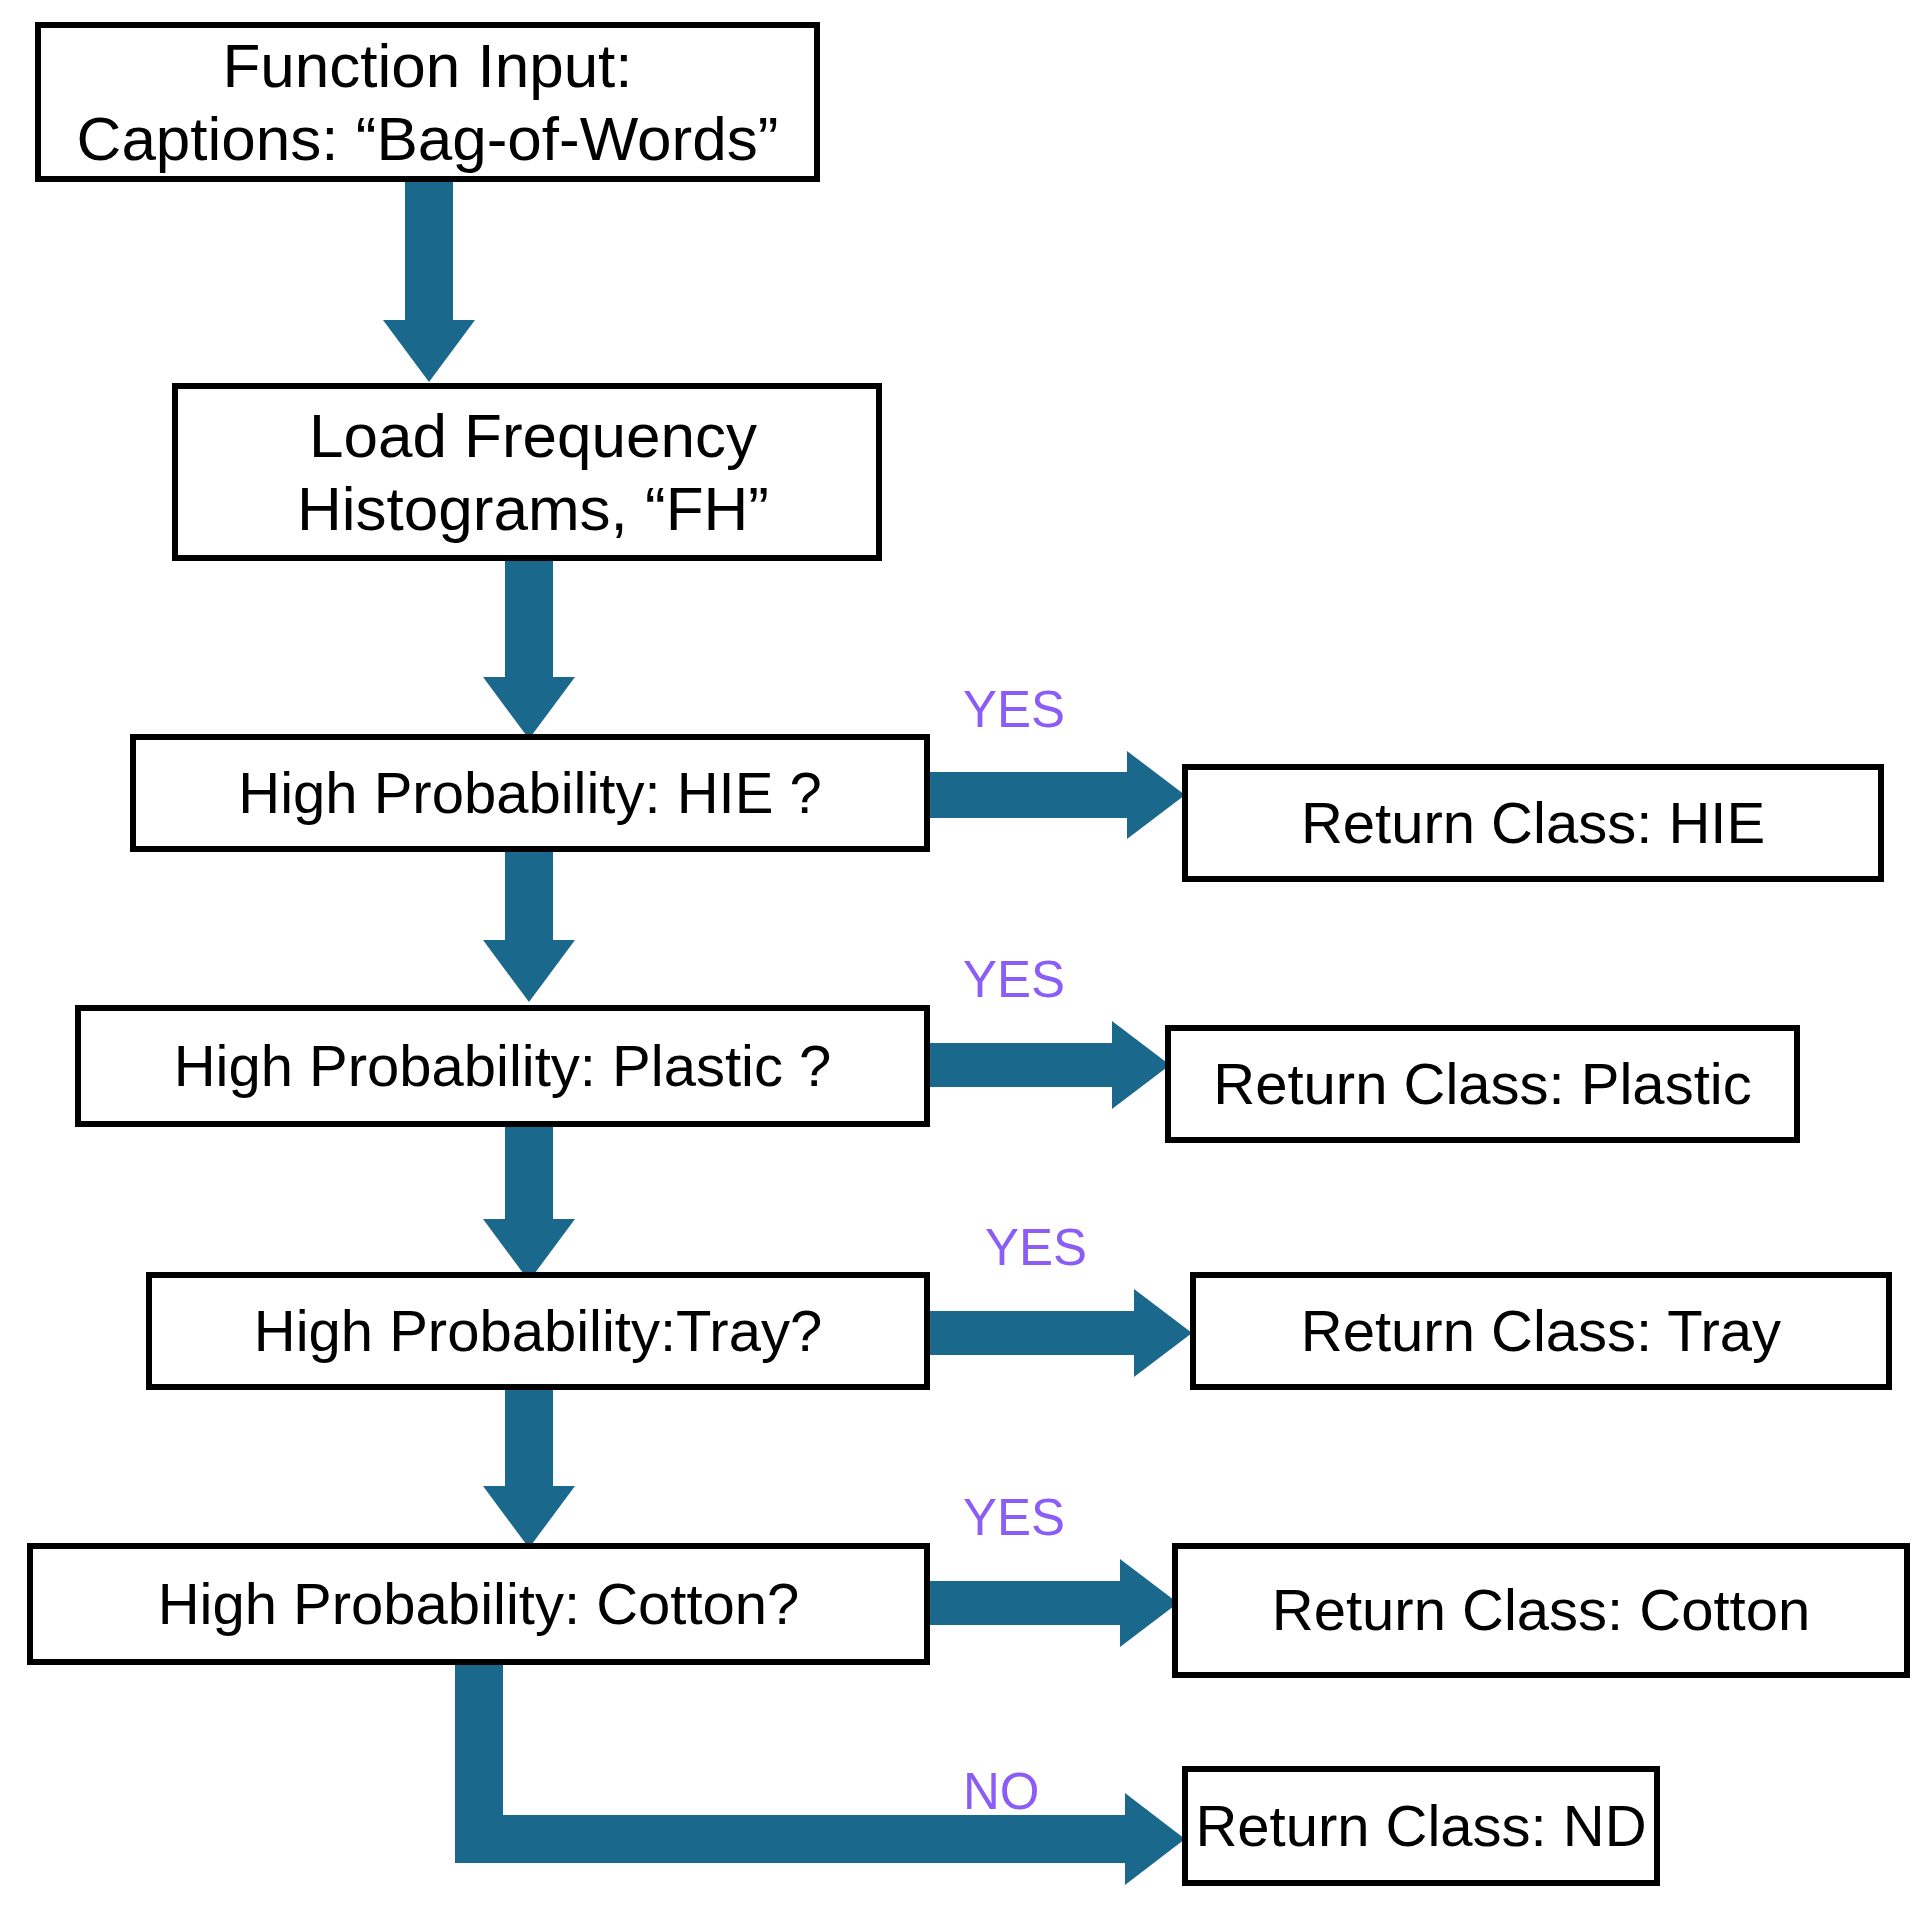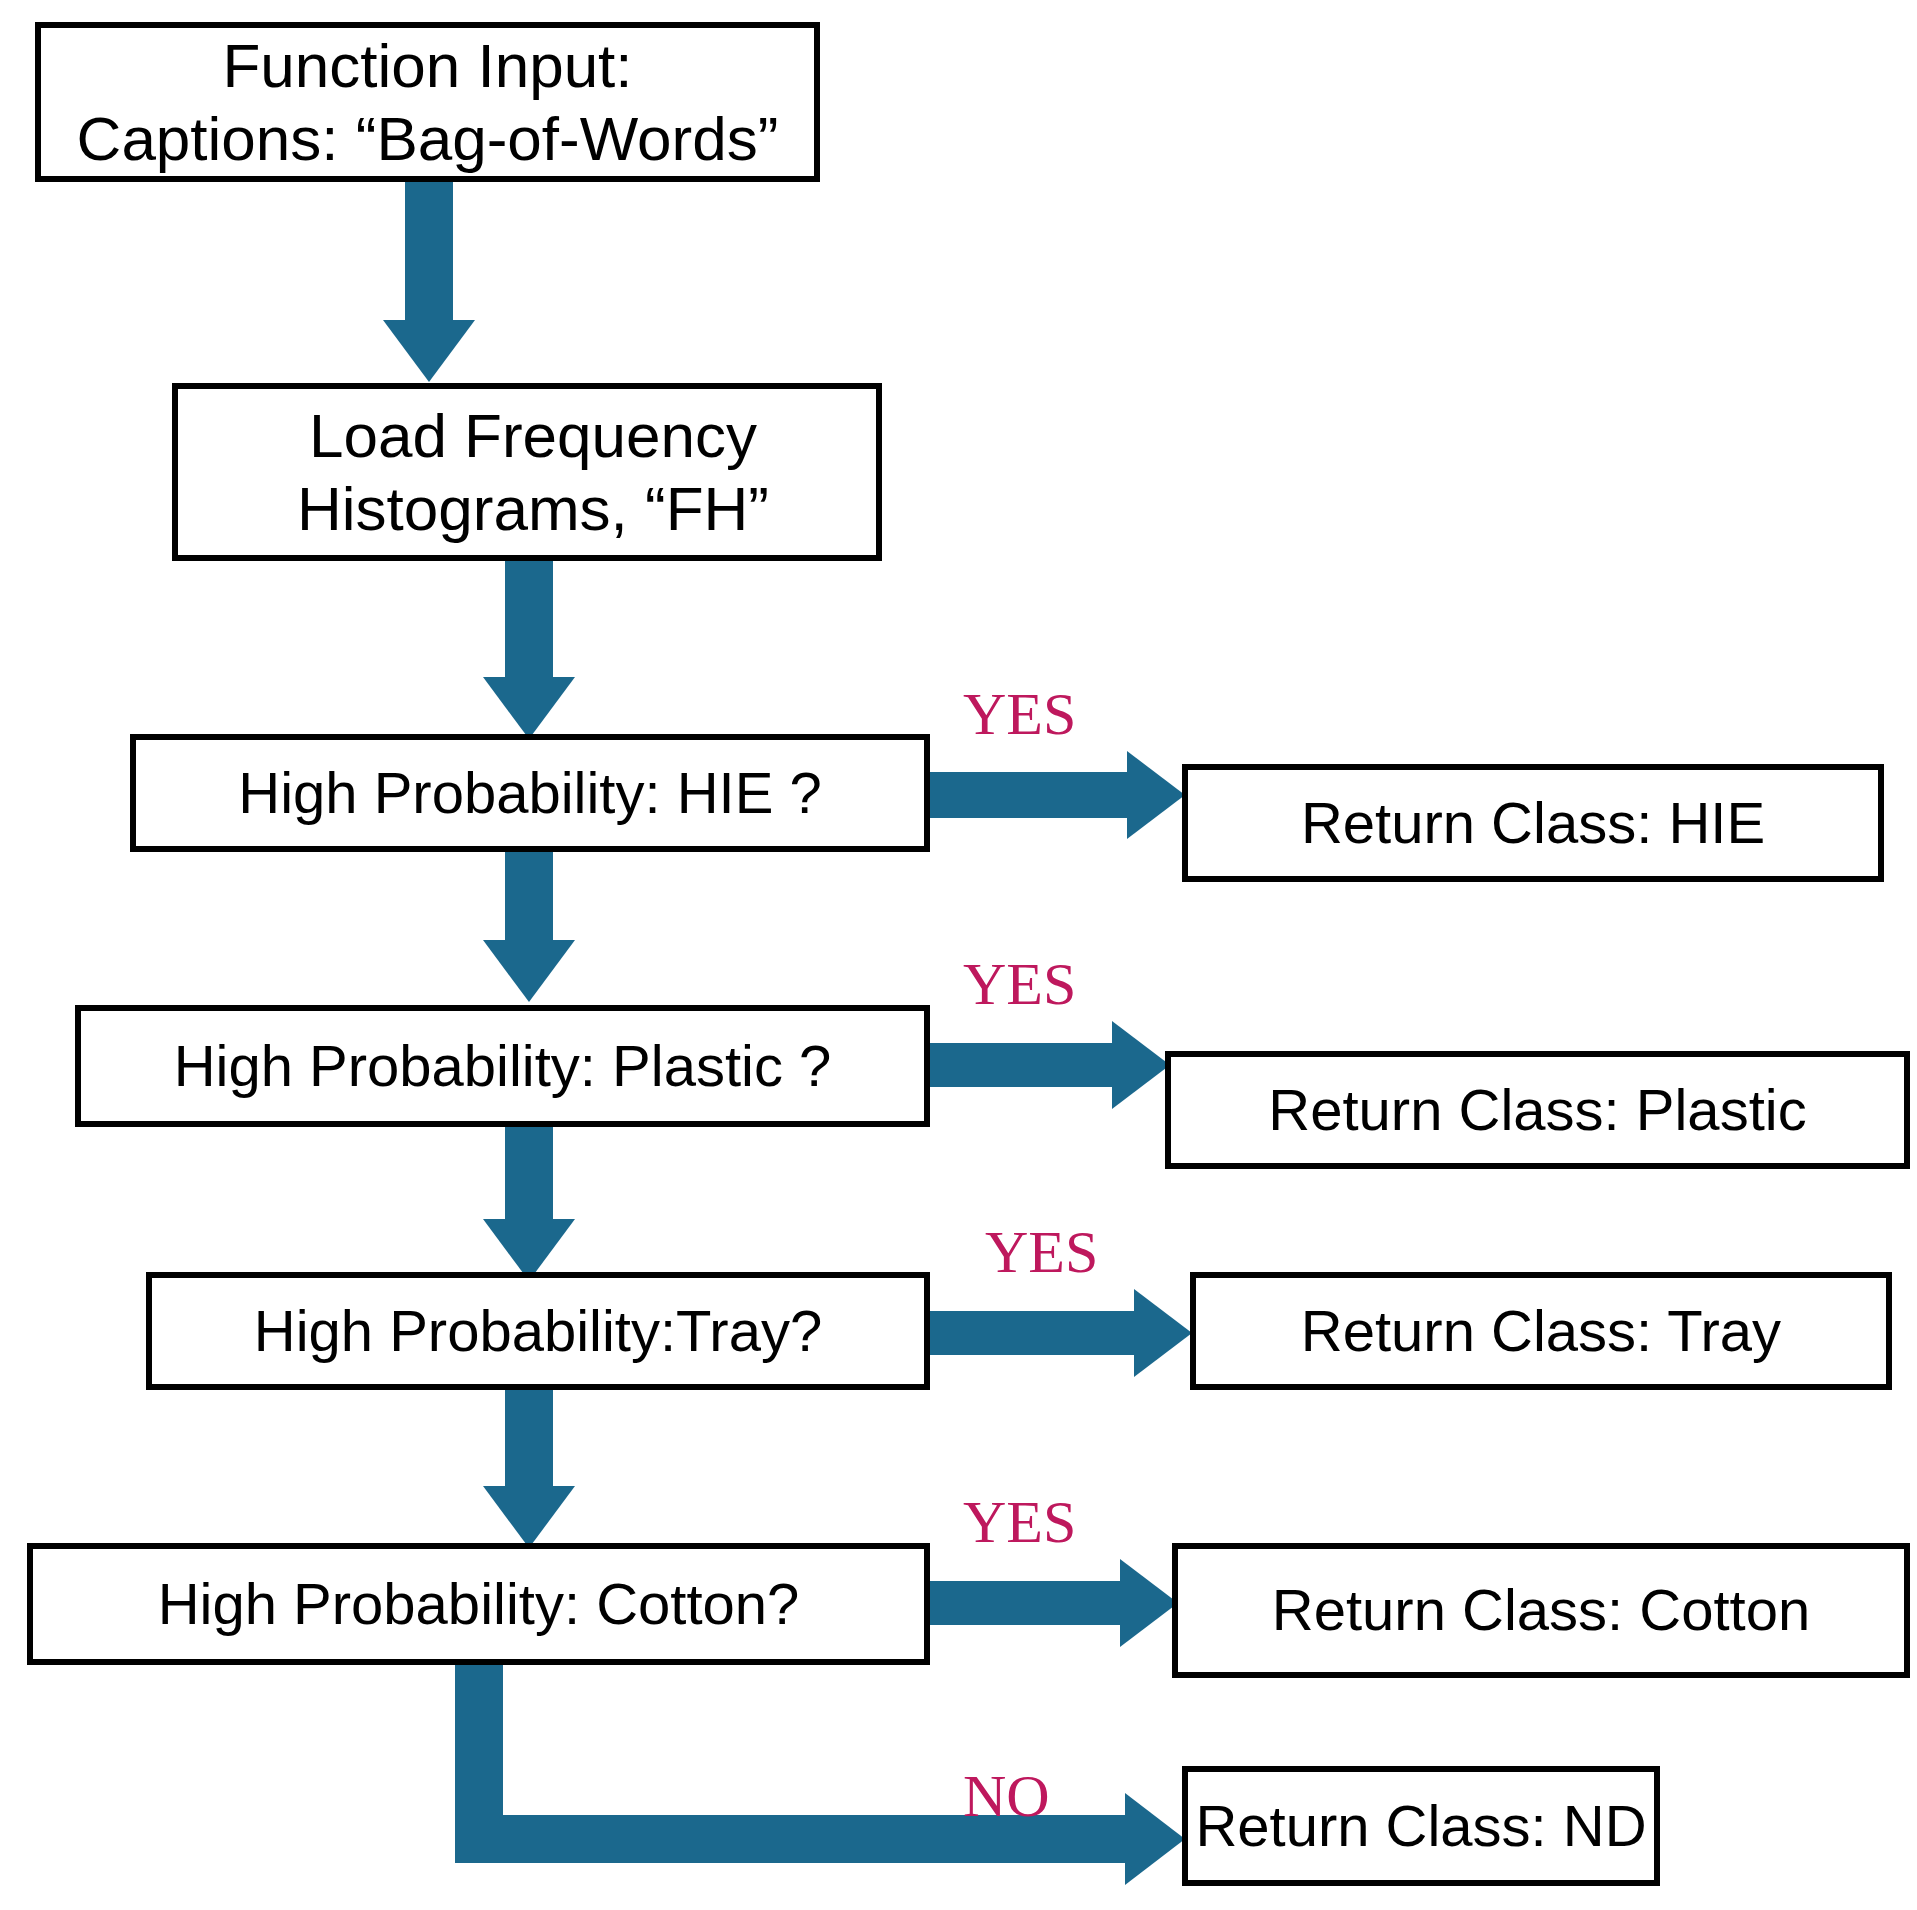--- a/index.html
+++ b/index.html
@@ -32,25 +32,24 @@
     line-height: 1.18;
     z-index: 3;
   }
   .node .line { display: block; white-space: nowrap; }
   .node.two-line { font-size: 62px; }
   .node.one-line { font-size: 58px; text-align: center; }
 
   
   .edge-label {
     position: absolute;
-    font-size: 60px;
-    color: #be185d;
+    font-size: 51px;
+    color: #8b5cf6;
     z-index: 4;
     white-space: nowrap;
-    font-family: Liberation Serif, serif;
   }
 
   
   .arrow-down {
     position: absolute;
     z-index: 1;
   }
   .arrow-down .shaft {
     position: absolute;
     left: 50%;
@@ -162,21 +161,21 @@
   </div>
 
   <div class="node one-line" style="left:75px; top:1005px; width:855px; height:122px;">
     <span class="line">High Probability: Plastic ?</span>
   </div>
   <div class="edge-label" style="left:963px; top:950px;">YES</div>
   <div class="arrow-right" style="left:930px; top:1022px; width:240px; height:86px;">
     <div class="shaft" style="width:192px; height:44px;"></div>
     <div class="head"></div>
   </div>
-  <div class="node one-line" style="left:1165px; top:1051px; width:745px; height:118px;">
+  <div class="node one-line" style="left:1165px; top:1025px; width:635px; height:118px;">
     <span class="line">Return Class: Plastic</span>
   </div>
 
   <div class="arrow-down" style="left:483px; top:1123px; width:92px; height:158px;">
     <div class="shaft" style="width:48px; height:98px;"></div>
     <div class="head"></div>
   </div>
 
   <div class="node one-line" style="left:146px; top:1272px; width:784px; height:118px;">
     <span class="line">High Probability:Tray?</span>

